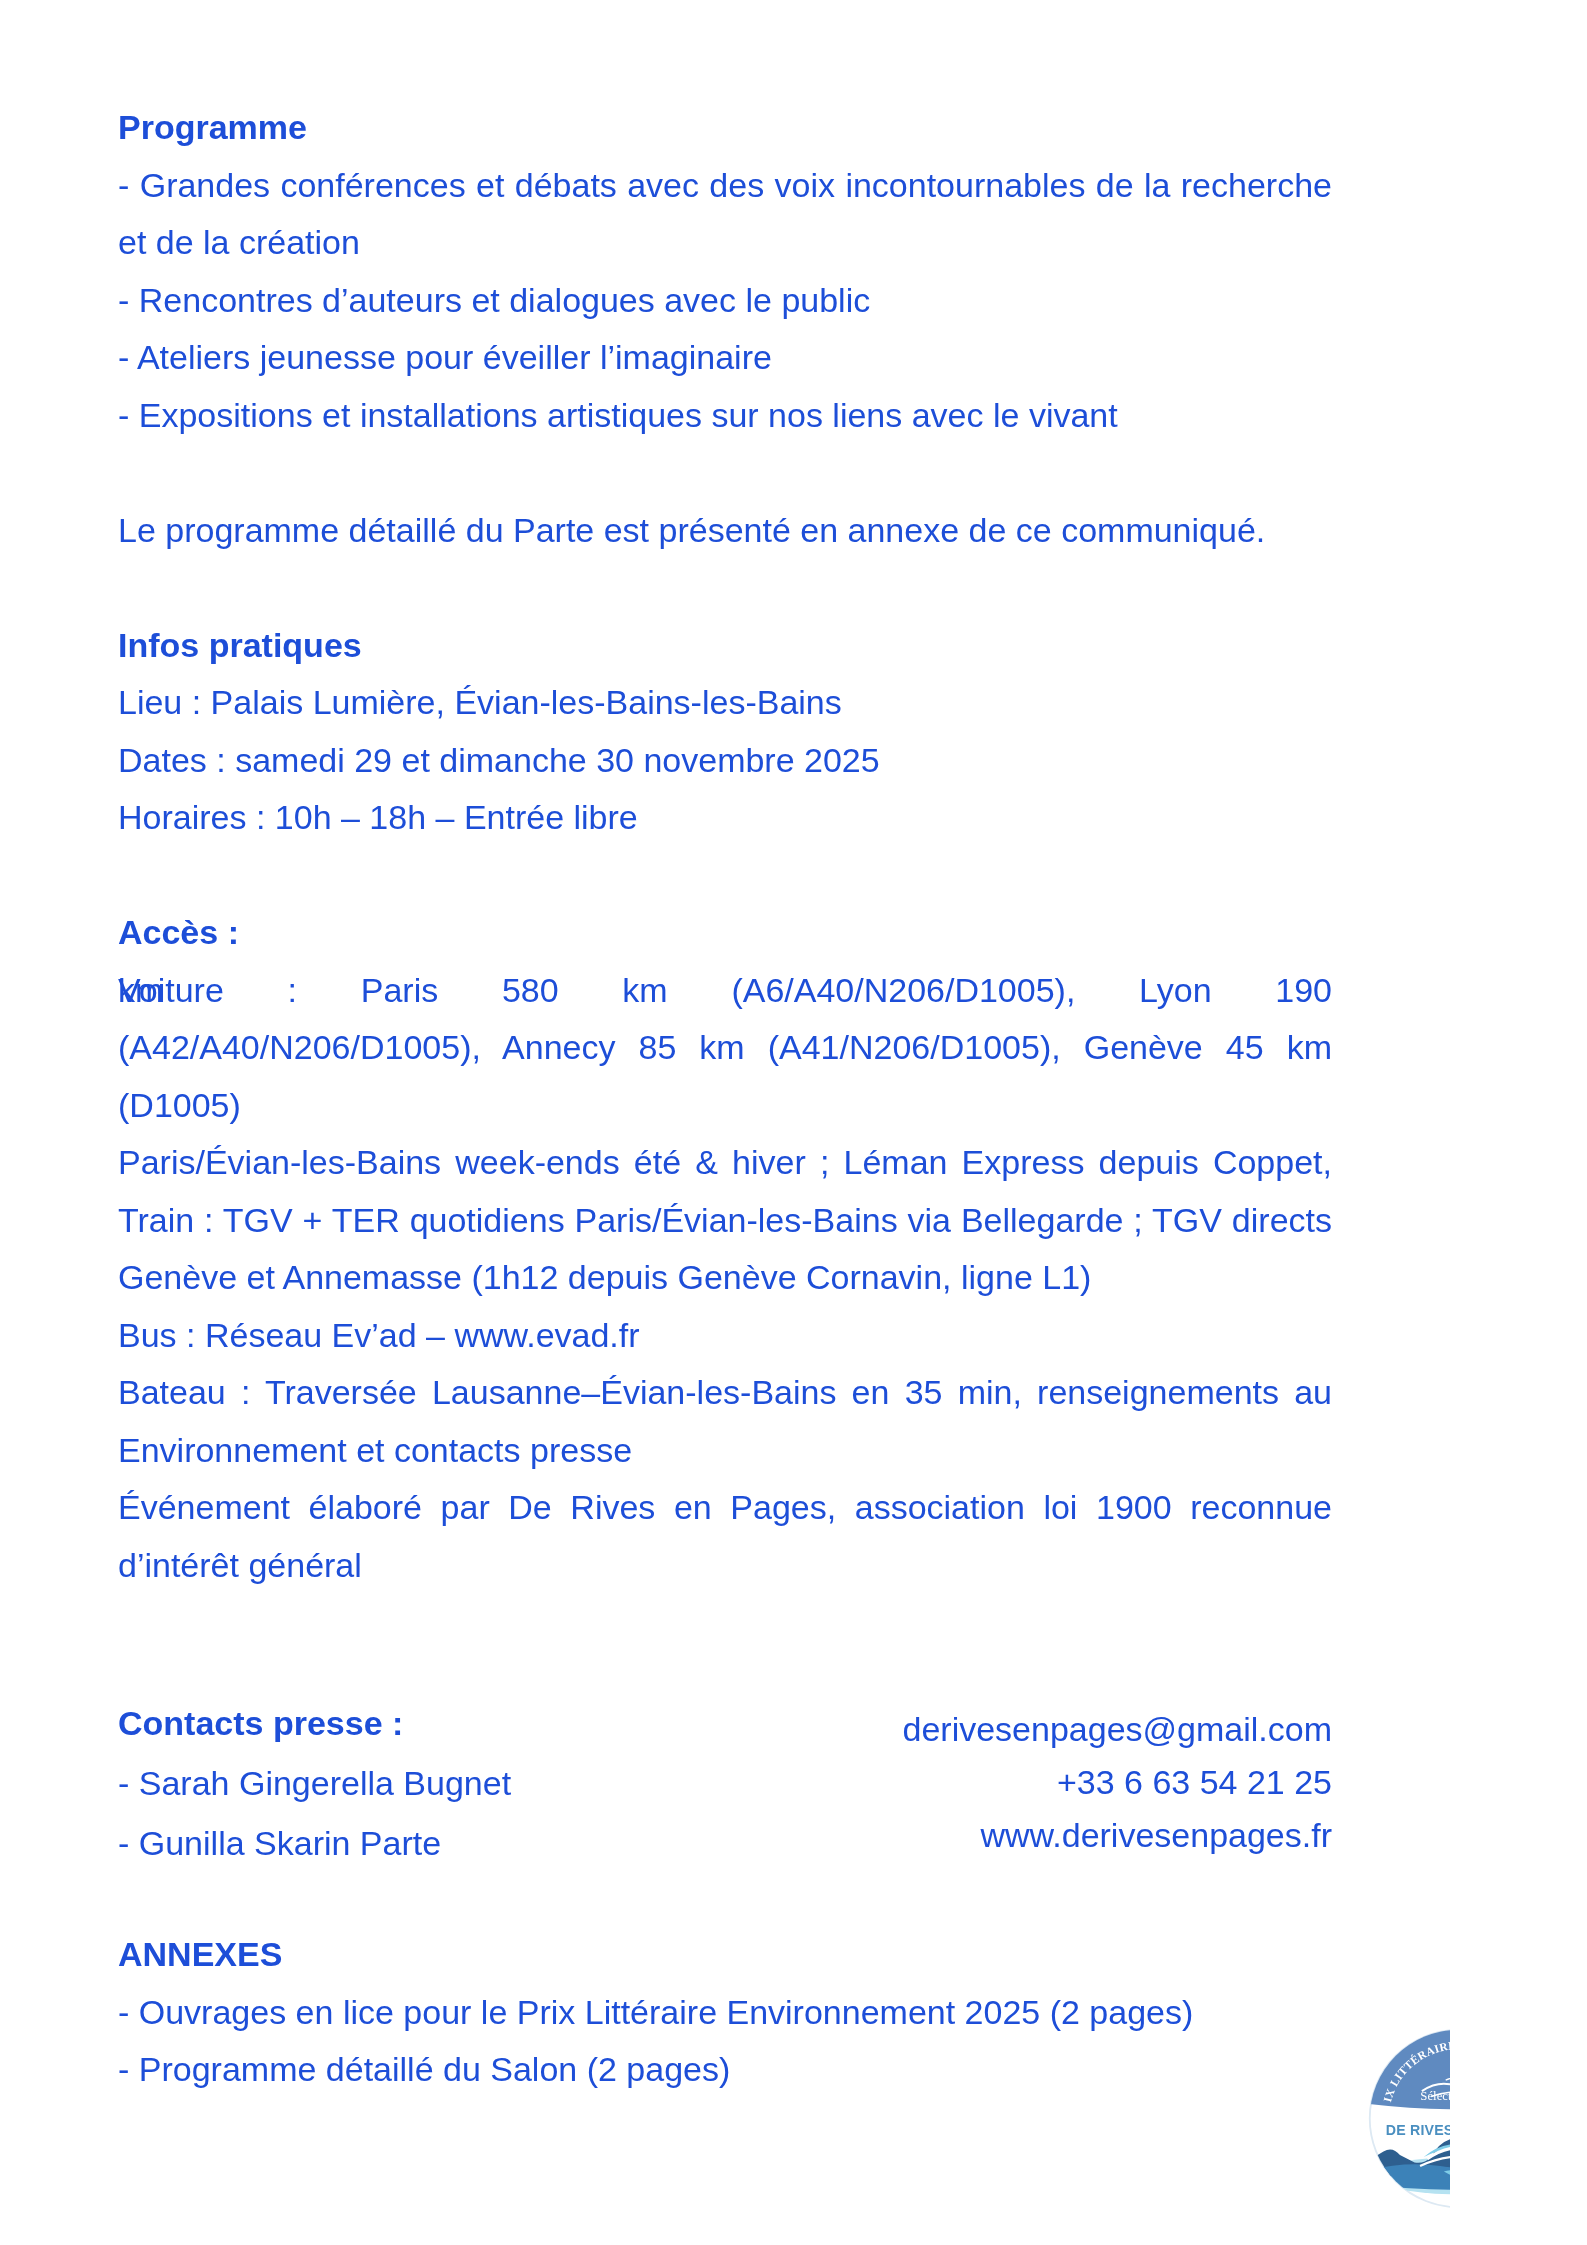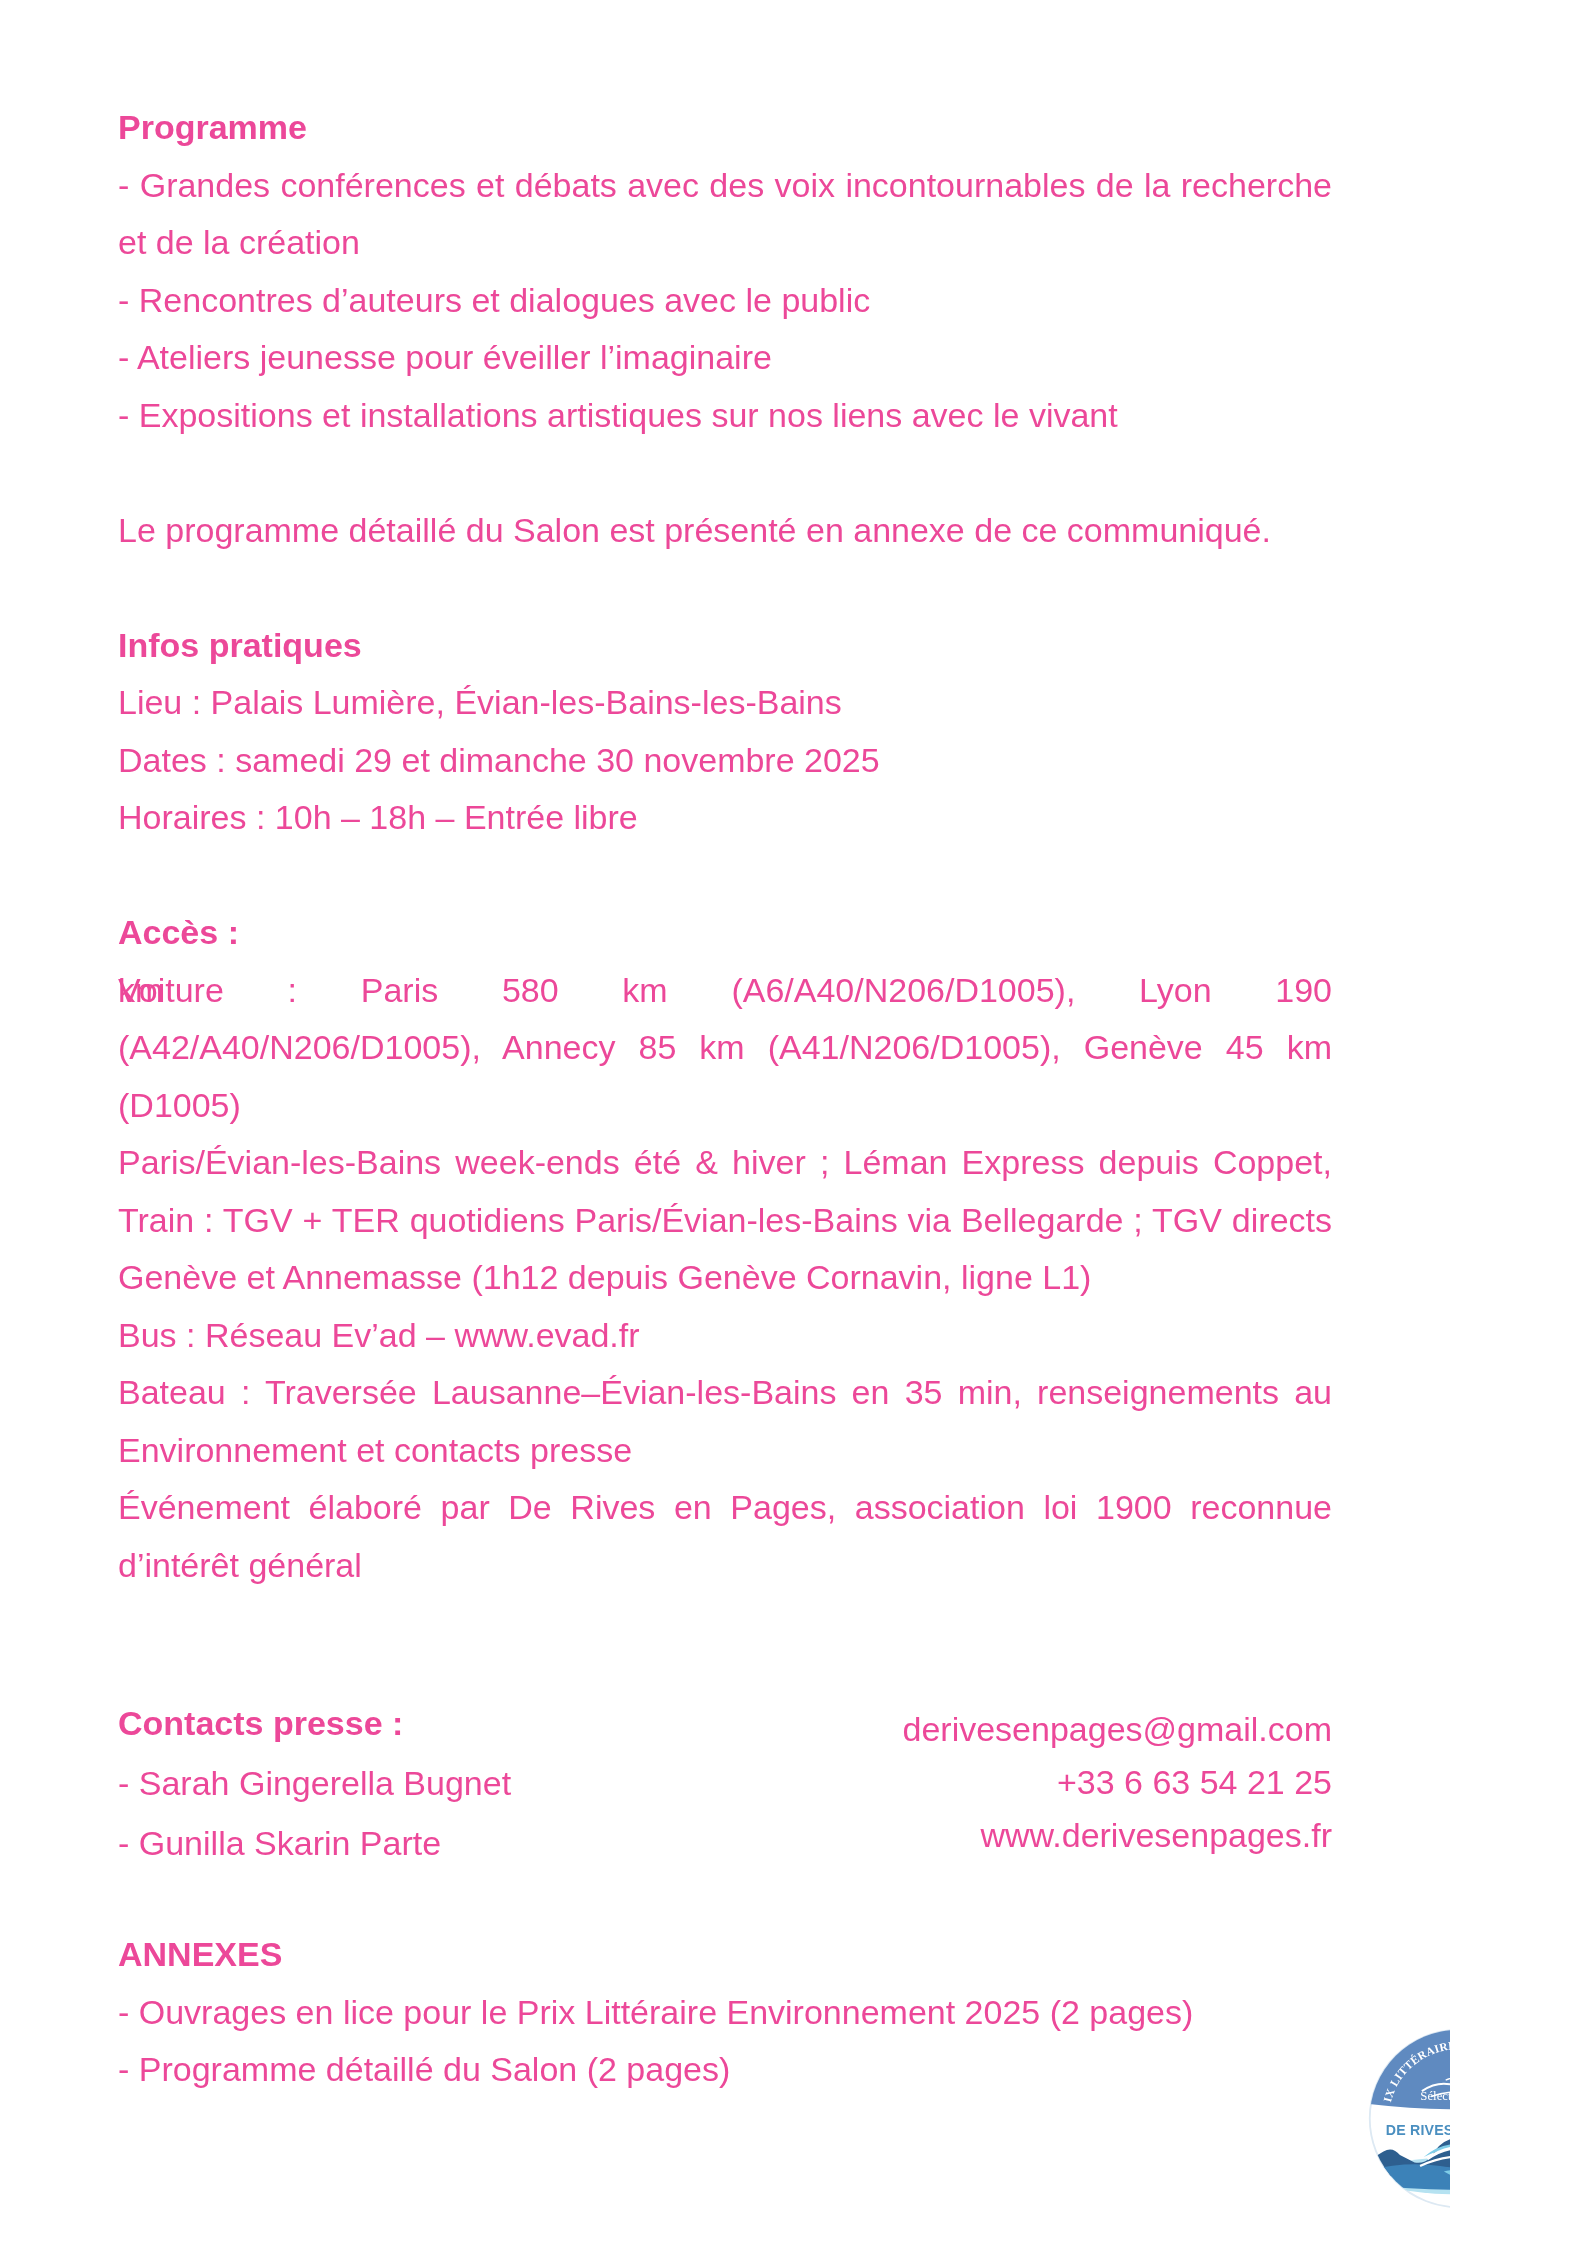--- a/index.html
+++ b/index.html
@@ -1,21 +1,21 @@
 <!DOCTYPE html>
 <html><head>
 <meta charset="utf-8">
 <style>
   html,body{margin:0;padding:0;background:#ffffff;}
   .page{
     position:relative;
     width:1450px;
     height:2245px;
     background:#ffffff;
-    color:#ec4899;
+    color:#1d4ed8;
     font-family:"Liberation Sans", sans-serif;
     font-size:34px;
     line-height:57.5px;
     padding:99px 118px 0 118px;
     box-sizing:border-box;
     overflow:hidden;
   }
   .doc-line{white-space:normal;}
   .b{font-weight:bold;}
   .jl{text-align:justify; text-align-last:justify;}
@@ -34,21 +34,21 @@
 
 <div class="page">
 
   <div class="doc-line b">Programme</div>
   <div class="doc-line jl">- Grandes conférences et débats avec des voix incontournables de la recherche</div>
   <div class="doc-line">et de la création</div>
   <div class="doc-line">- Rencontres d’auteurs et dialogues avec le public</div>
   <div class="doc-line">- Ateliers jeunesse pour éveiller l’imaginaire</div>
   <div class="doc-line">- Expositions et installations artistiques sur nos liens avec le vivant</div>
   <div class="blank"></div>
-  <div class="doc-line">Le programme détaillé du Salon est présenté en annexe de ce communiqué.</div>
+  <div class="doc-line">Le programme détaillé du Parte est présenté en annexe de ce communiqué.</div>
   <div class="blank"></div>
   <div class="doc-line b">Infos pratiques</div>
   <div class="doc-line">Lieu : Palais Lumière, Évian-les-Bains-les-Bains</div>
   <div class="doc-line">Dates : samedi 29 et dimanche 30 novembre 2025</div>
   <div class="doc-line">Horaires : 10h – 18h – Entrée libre</div>
   <div class="blank"></div>
   <div class="doc-line b">Accès :</div>
   <div class="doc-line jl rel">
     <span>Voiture : Paris 580 km (A6/A40/N206/D1005), Lyon 190</span>
     <span class="km-overlay">km</span>

